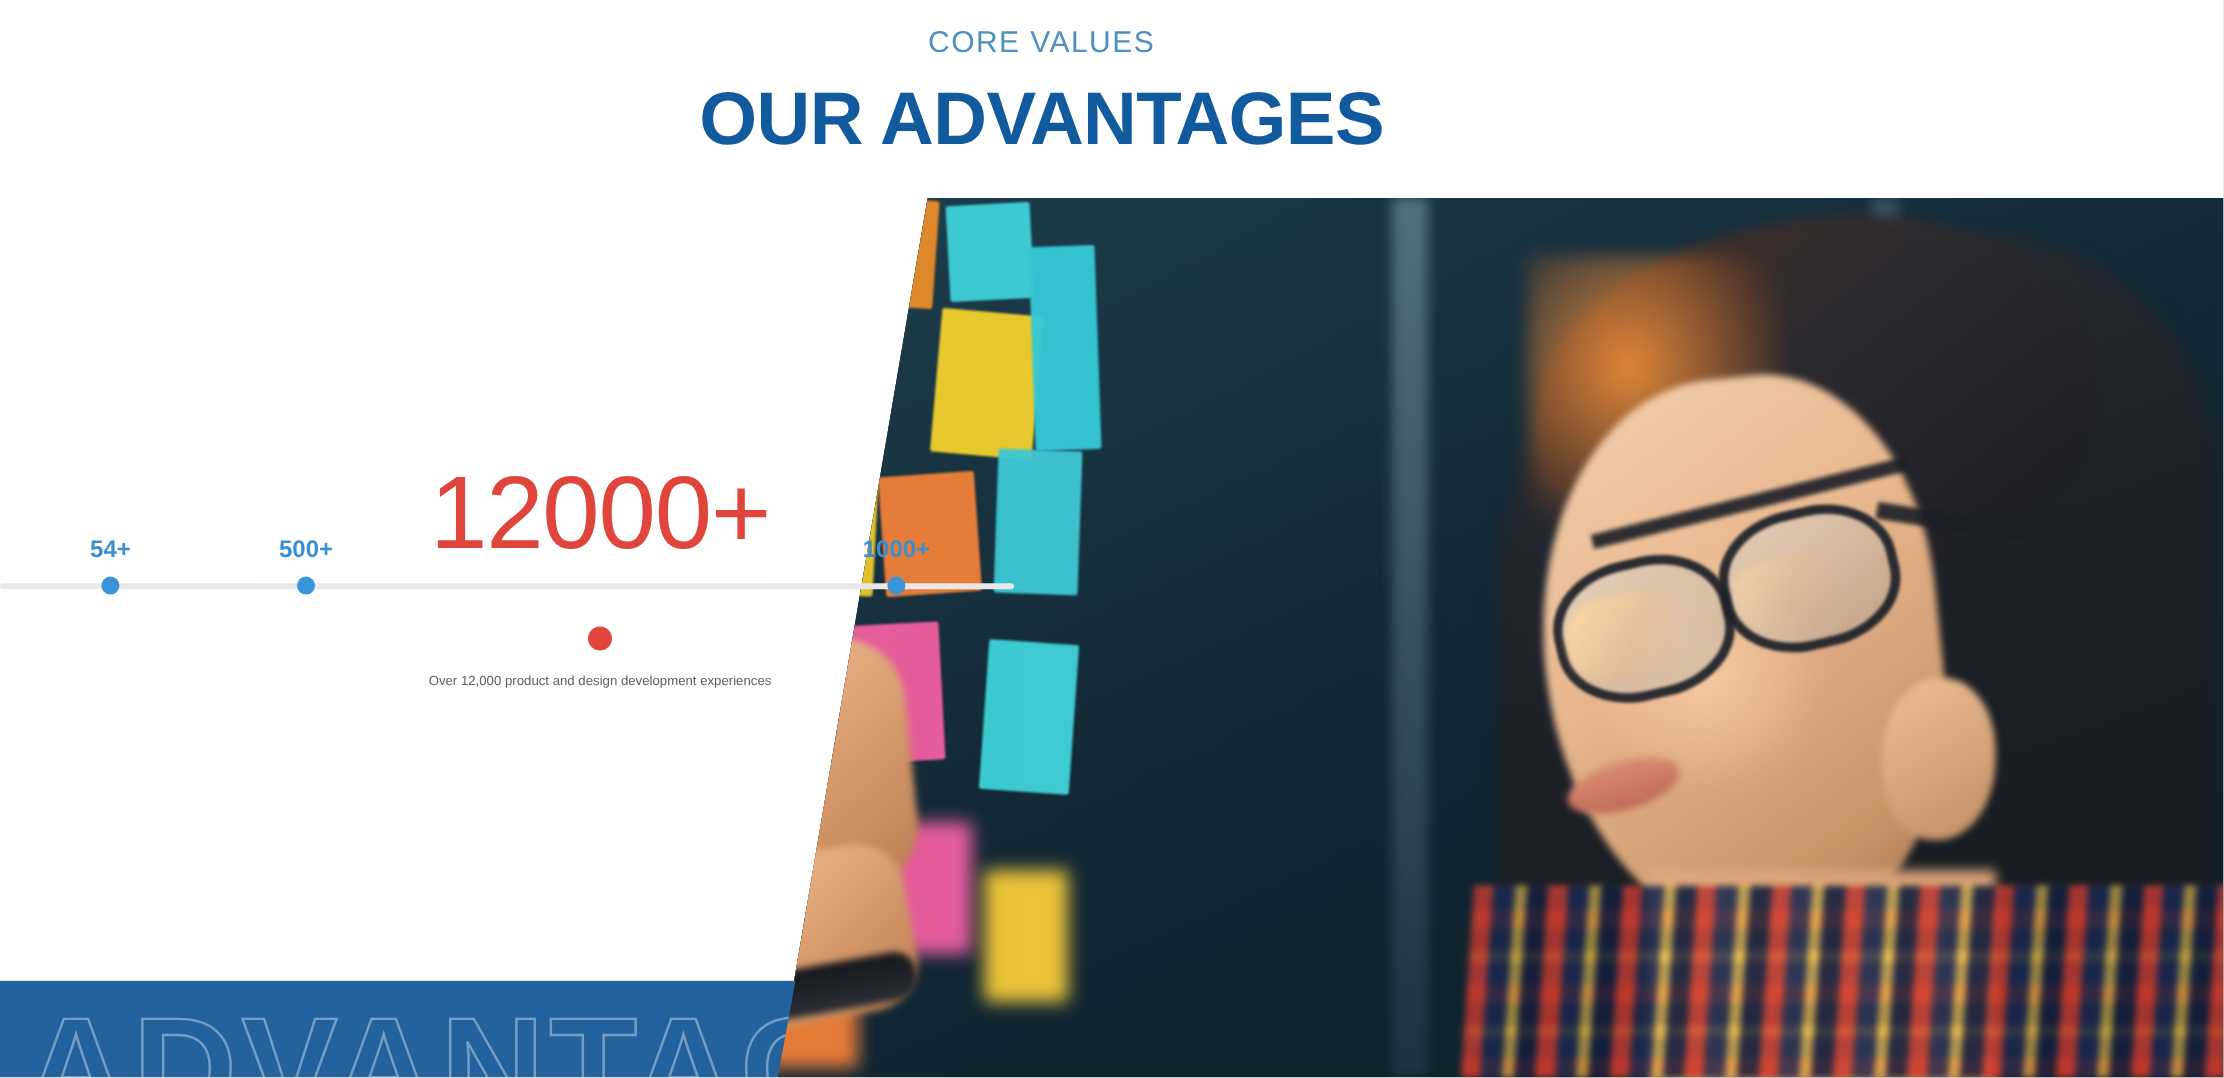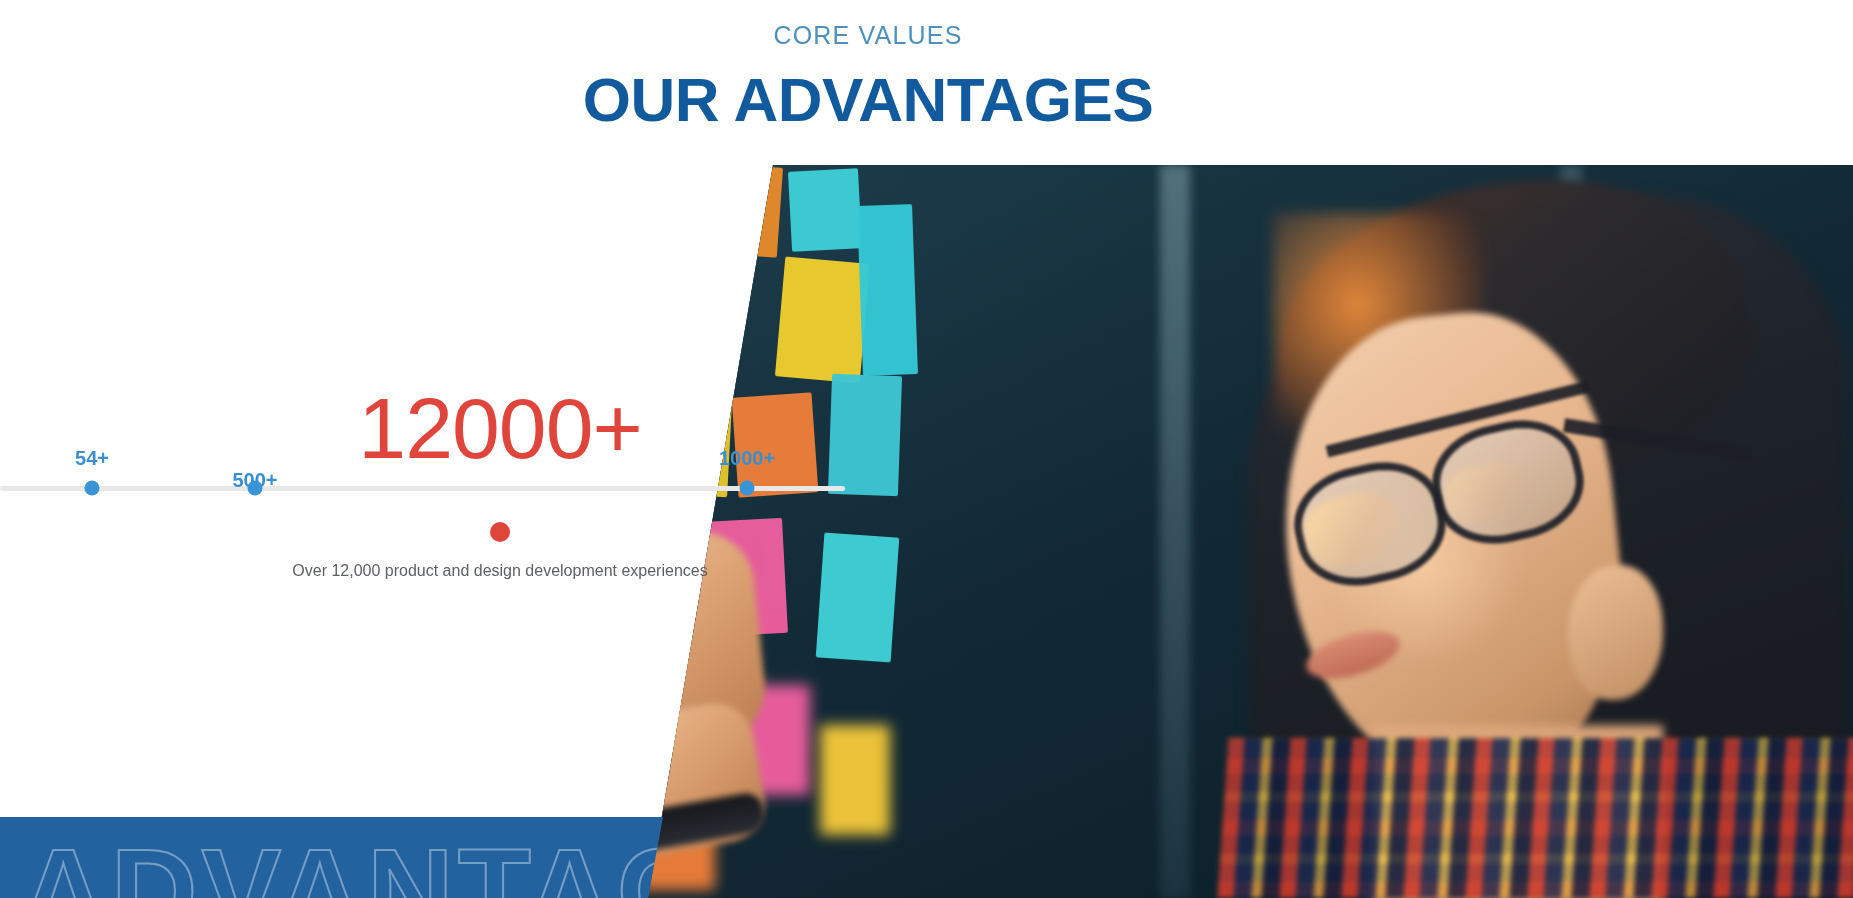--- a/index.html
+++ b/index.html
@@ -174,21 +174,21 @@
     letter-spacing:-1px; white-space:nowrap; line-height:1;
   }
   .big-dot {
     position:absolute; left:500px; top:532px;
     width:20px; height:20px; border-radius:50%;
     background:#e0453c; transform:translate(-50%,-50%);
   }
   .big-caption {
     position:absolute; left:500px; top:562px;
     transform:translate(-50%,0);
-    font-size:16px; color:#5c5f63; white-space:nowrap;
+    font-size:11px; color:#5c5f63; white-space:nowrap;
   }
 
   
   .blue-band {
     position:absolute; left:0; bottom:0; width:1853px; height:81px;
     background:#22629f; z-index:3;
     -webkit-clip-path: polygon(0 0, 663px 0, 648px 81px, 0 81px);
     clip-path: polygon(0 0, 663px 0, 648px 81px, 0 81px);
     overflow:hidden;
   }
@@ -290,21 +290,21 @@
 
   <div class="stats">
     <div class="timeline-line"></div>
 
     <div class="tick">
       <div class="tick-label" style="left:92px;top:447px;">54+</div>
       <div class="tick-dot" style="left:92px;top:488px;"></div>
     </div>
 
     <div class="tick">
-      <div class="tick-label" style="left:255px;top:469px;text-align:center;">500+</div>
+      <div class="tick-label" style="left:255px;top:447px;text-align:center;">500+</div>
       <div class="tick-dot" style="left:255px;top:488px;"></div>
     </div>
 
     <div class="tick">
       <div class="tick-label" style="left:747px;top:447px;">1000+</div>
       <div class="tick-dot" style="left:747px;top:488px;"></div>
     </div>
 
     <div class="big-stat">12000+</div>
     <div class="big-dot"></div>

